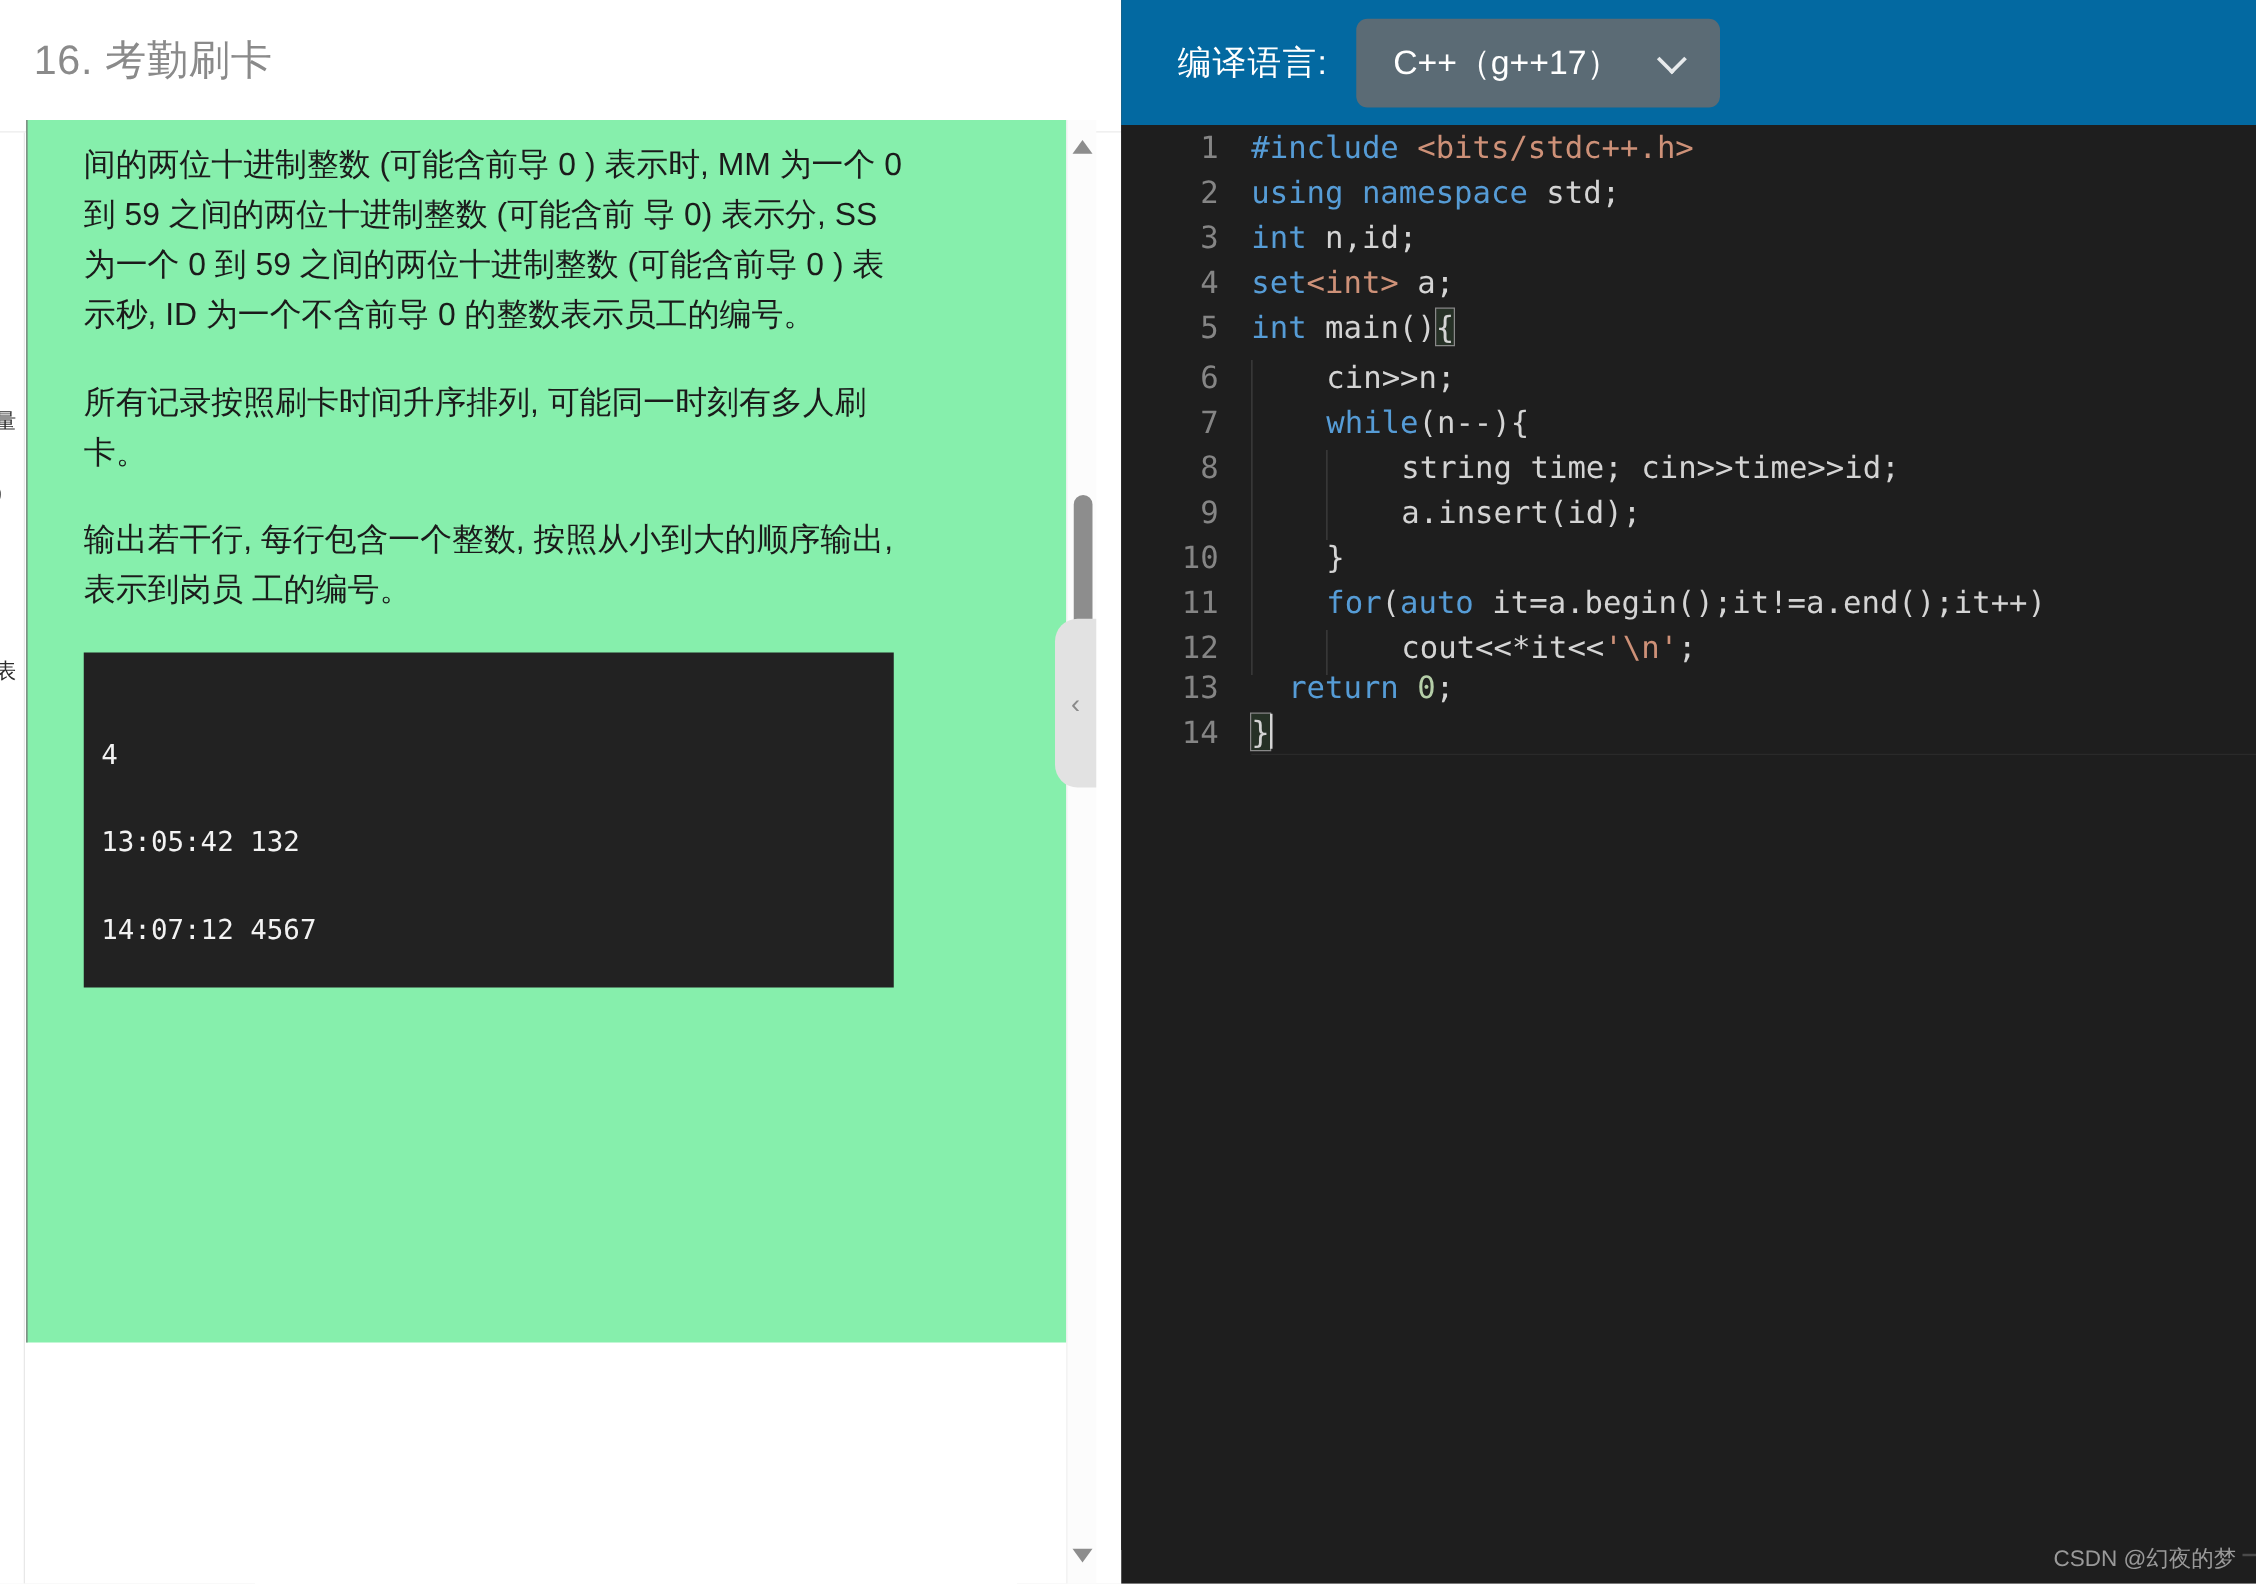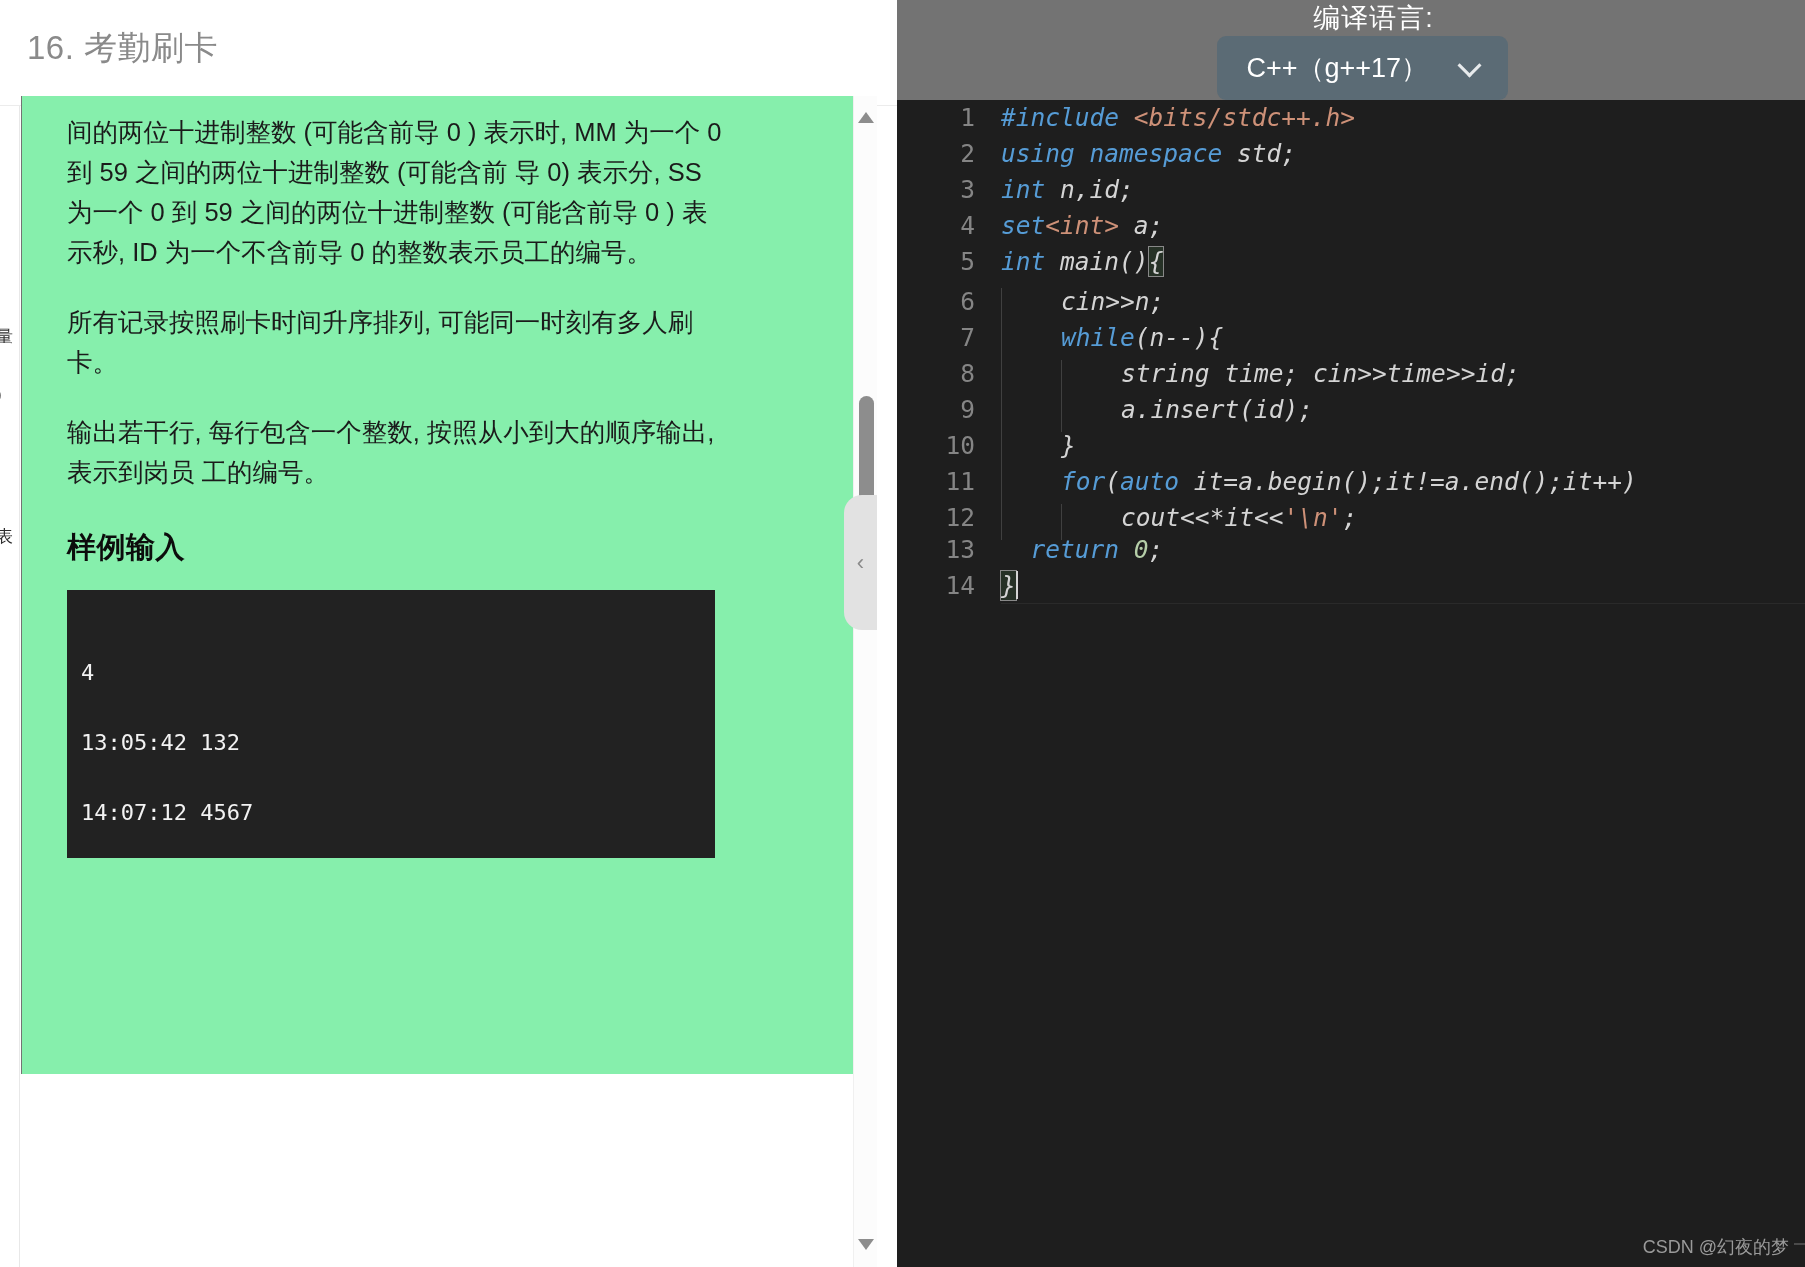--- a/index.html
+++ b/index.html
@@ -109,22 +109,22 @@
 
   
   .right-pane {
     position: absolute; left: 897px; top: 0;
     width: 908px; height: 1267px;
     background: #1e1e1e;
   }
   .editor-topbar {
     position: absolute; left: 0; top: 0;
     width: 908px; height: 100px;
-    background: #737373;
-    display: flex; align-items: center; flex-direction: column;
+    background: #0369a1;
+    display: flex; align-items: center;
   }
   .lang-label {
     margin-left: 45px;
     color: #ffffff; font-size: 27px; letter-spacing: 1px;
   }
   .lang-select {
     margin-left: 22px;
     width: 291px; height: 71px;
     background: #5b6b75; border-radius: 9px;
     display: flex; align-items: center;
@@ -150,21 +150,21 @@
   .code-line {
     position: relative;
     height: 36px; line-height: 36px;
     white-space: pre;
   }
   .gutter {
     display: inline-block; width: 78px;
     text-align: right; color: #858585;
     padding-right: 0;
   }
-  .code-text { margin-left: 26px; font-style: italic; }
+  .code-text { margin-left: 26px; }
   .code-text .ig {
     display: inline-block; width: 0; border-left: 1px solid #404040;
     height: 36px; vertical-align: text-bottom; position: relative; top: 8px;
   }
   .kw   { color: #569cd6; }
   .pp   { color: #569cd6; }
   .str  { color: #ce9178; }
   .num  { color: #b5cea8; }
   .plain{ color: #d4d4d4; }
   .bracket-hl {
@@ -218,21 +218,20 @@
     <div class="doc-frame">
       <div class="doc-body">
 
         <p class="para first">间的两位十进制整数 (可能含前导 0 ) 表示时, MM 为一个 0 到 59 之间的两位十进制整数 (可能含前 导 0) 表示分, SS 为一个 0 到 59 之间的两位十进制整数 (可能含前导 0 ) 表 示秒, ID 为一个不含前导 0 的整数表示员工的编号。</p>
 
         <p class="para">所有记录按照刷卡时间升序排列, 可能同一时刻有多人刷卡。</p>
 
 
         <p class="para">输出若干行, 每行包含一个整数, 按照从小到大的顺序输出, 表示到岗员 工的编号。</p>
 
-        <h2 class="h2">样例输入</h2>
 
         <div class="codeblock">
           <div class="cl">4</div>
           <div class="cl">13:05:42 132</div>
           <div class="cl">14:07:12 4567</div>
         </div>
 
       </div>
     </div>
 

